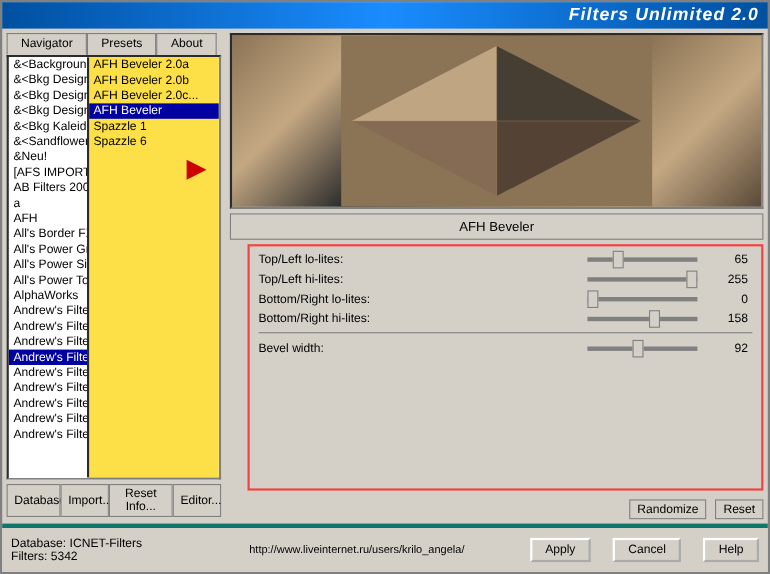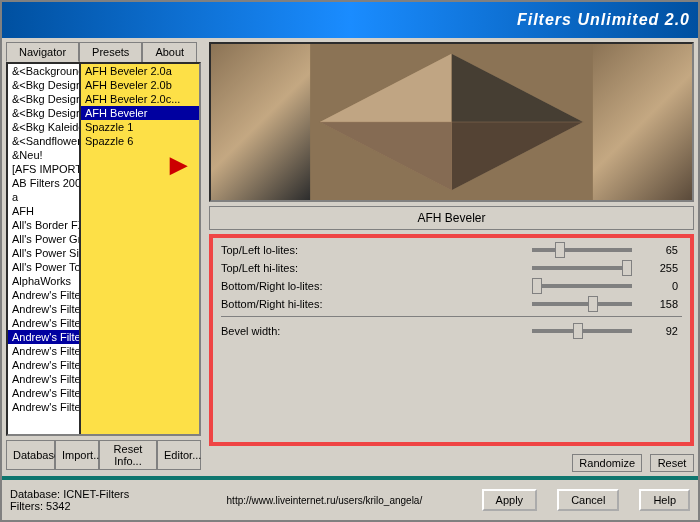--- a/index.html
+++ b/index.html
@@ -16,21 +16,21 @@
       width: 700px;
       height: 522px;
       background: #d4d0c8;
       border: 2px solid #808080;
       display: flex;
       flex-direction: column;
     }
 
     
     .title-bar {
-      height: 36px;
+      height: 24px;
       background: linear-gradient(to right, #0050a0, #1a8cff, #0050a0);
       display: flex;
       align-items: center;
       justify-content: flex-end;
       padding: 0 8px;
     }
     .title-bar-text {
       color: #ffffff;
       font-style: italic;
       font-weight: bold;
@@ -162,24 +162,25 @@
     .filter-name-bar {
       background: #d4d0c8;
       border: 1px solid #808080;
       text-align: center;
       padding: 4px;
       font-size: 12px;
     }
 
     
     .settings-area {
-      border: 4px solid #ef4444;
+      border: 2px solid #ef4444;
       background: #d4d0c8;
       padding: 6px 8px;
       flex: 1;
+      margin-left: 16px;
     }
 
     .setting-row {
       display: flex;
       align-items: center;
       margin-bottom: 6px;
     }
 
     .setting-label {
       flex: 1;

